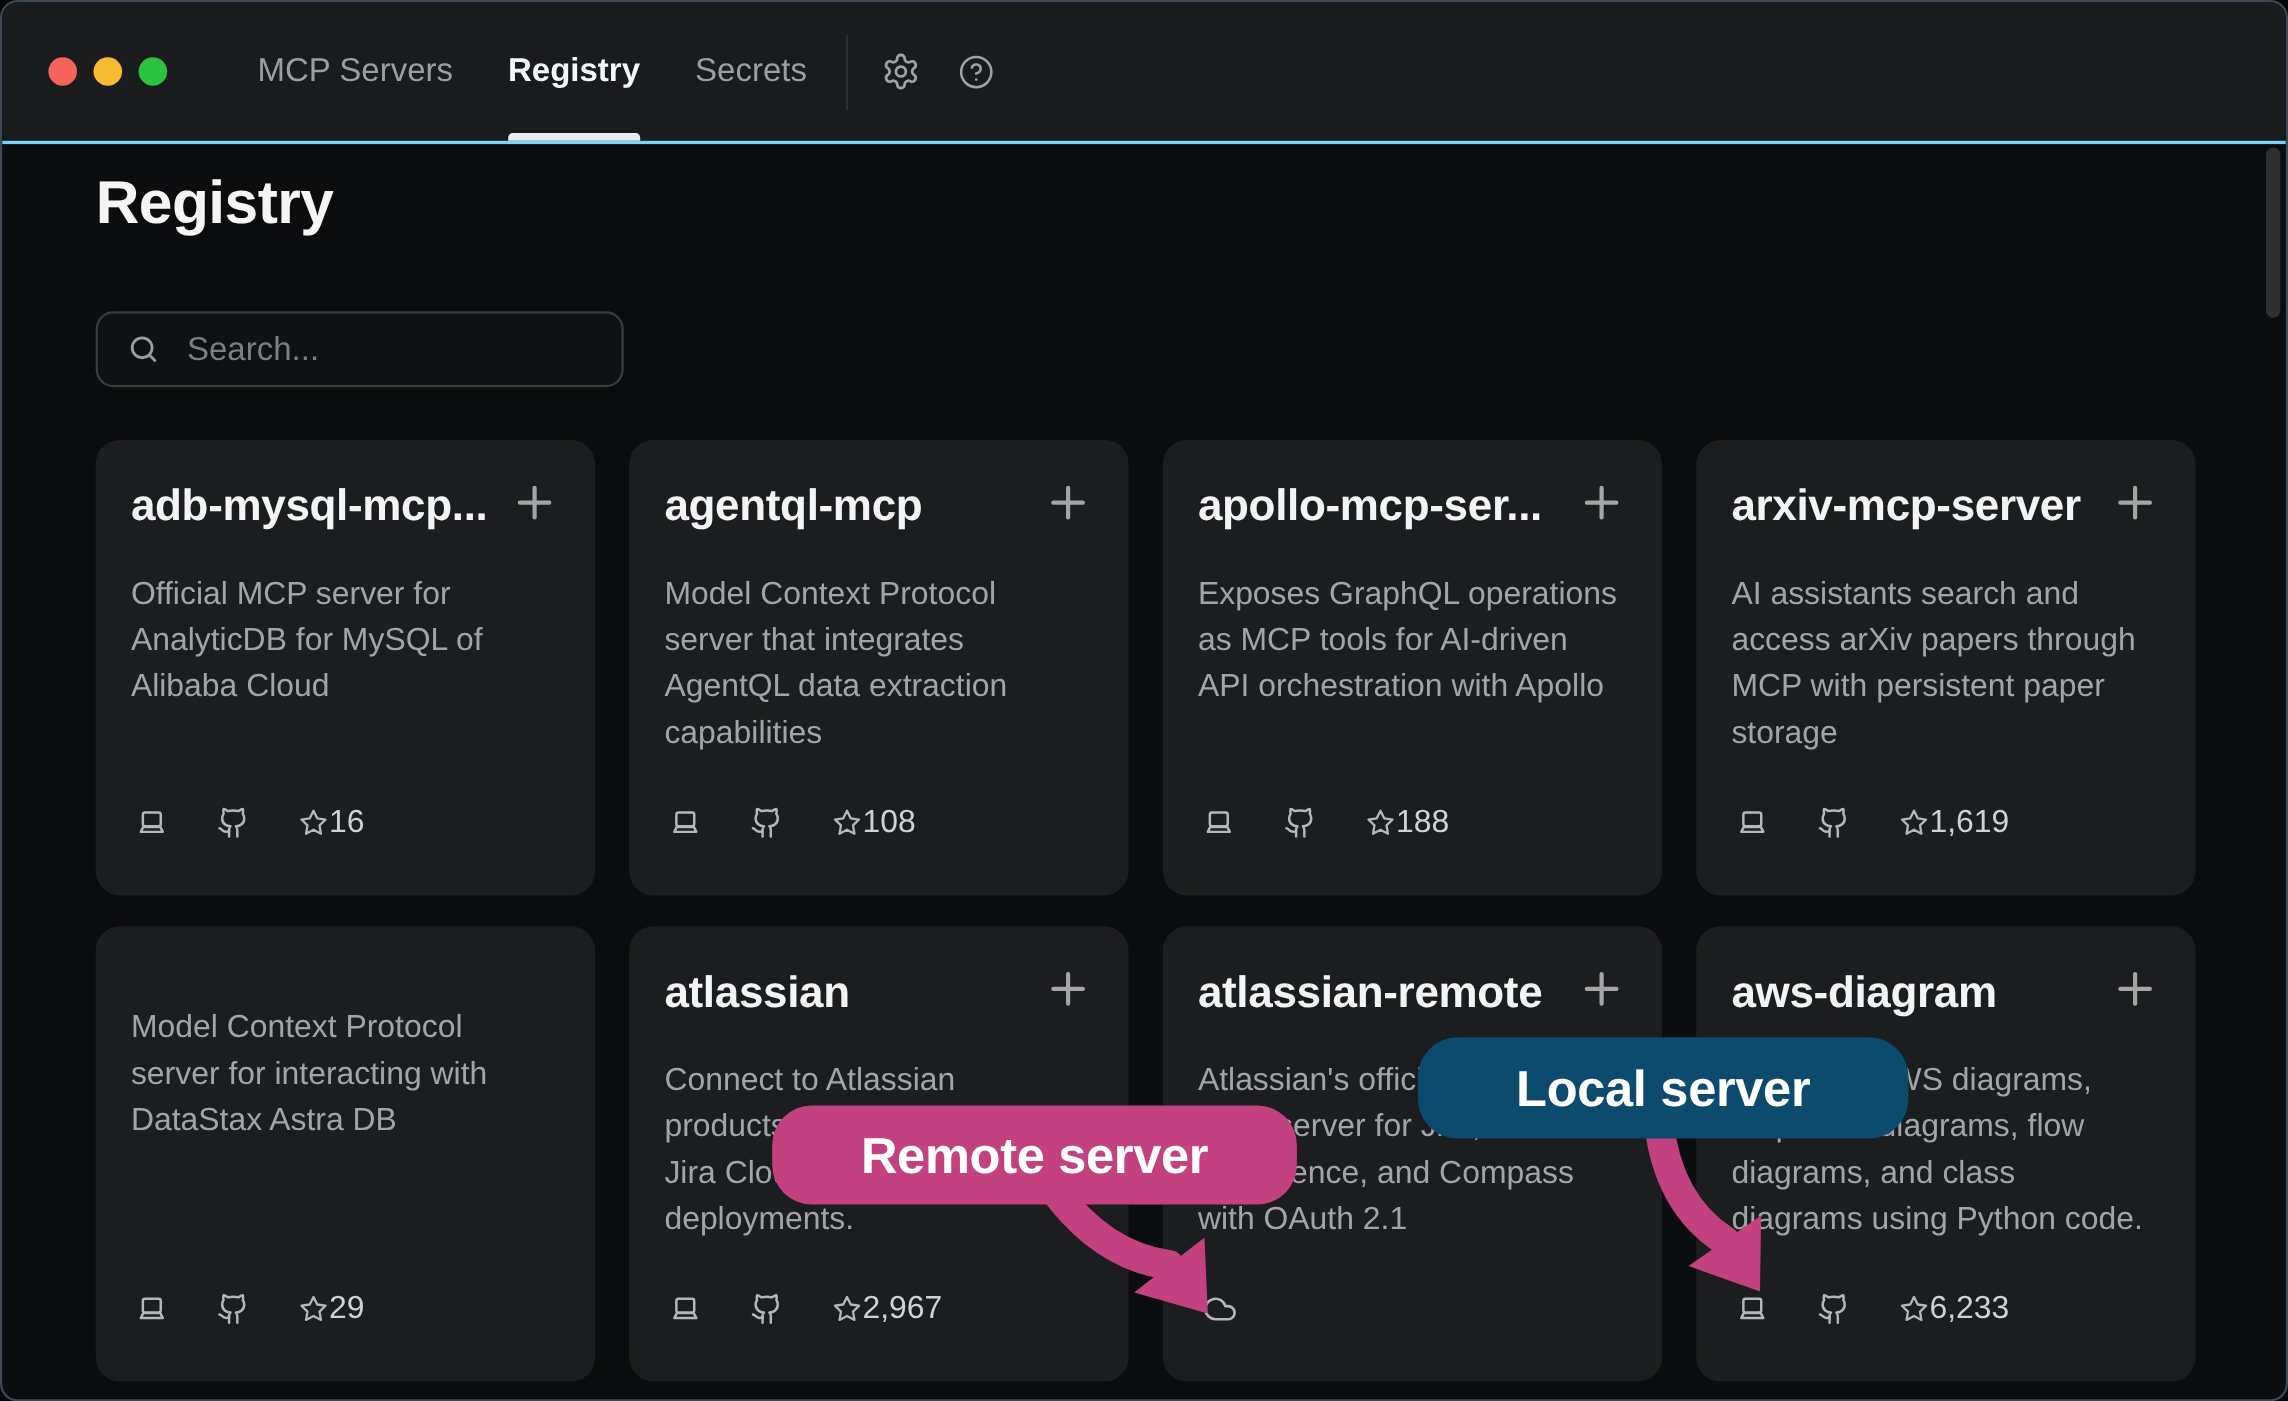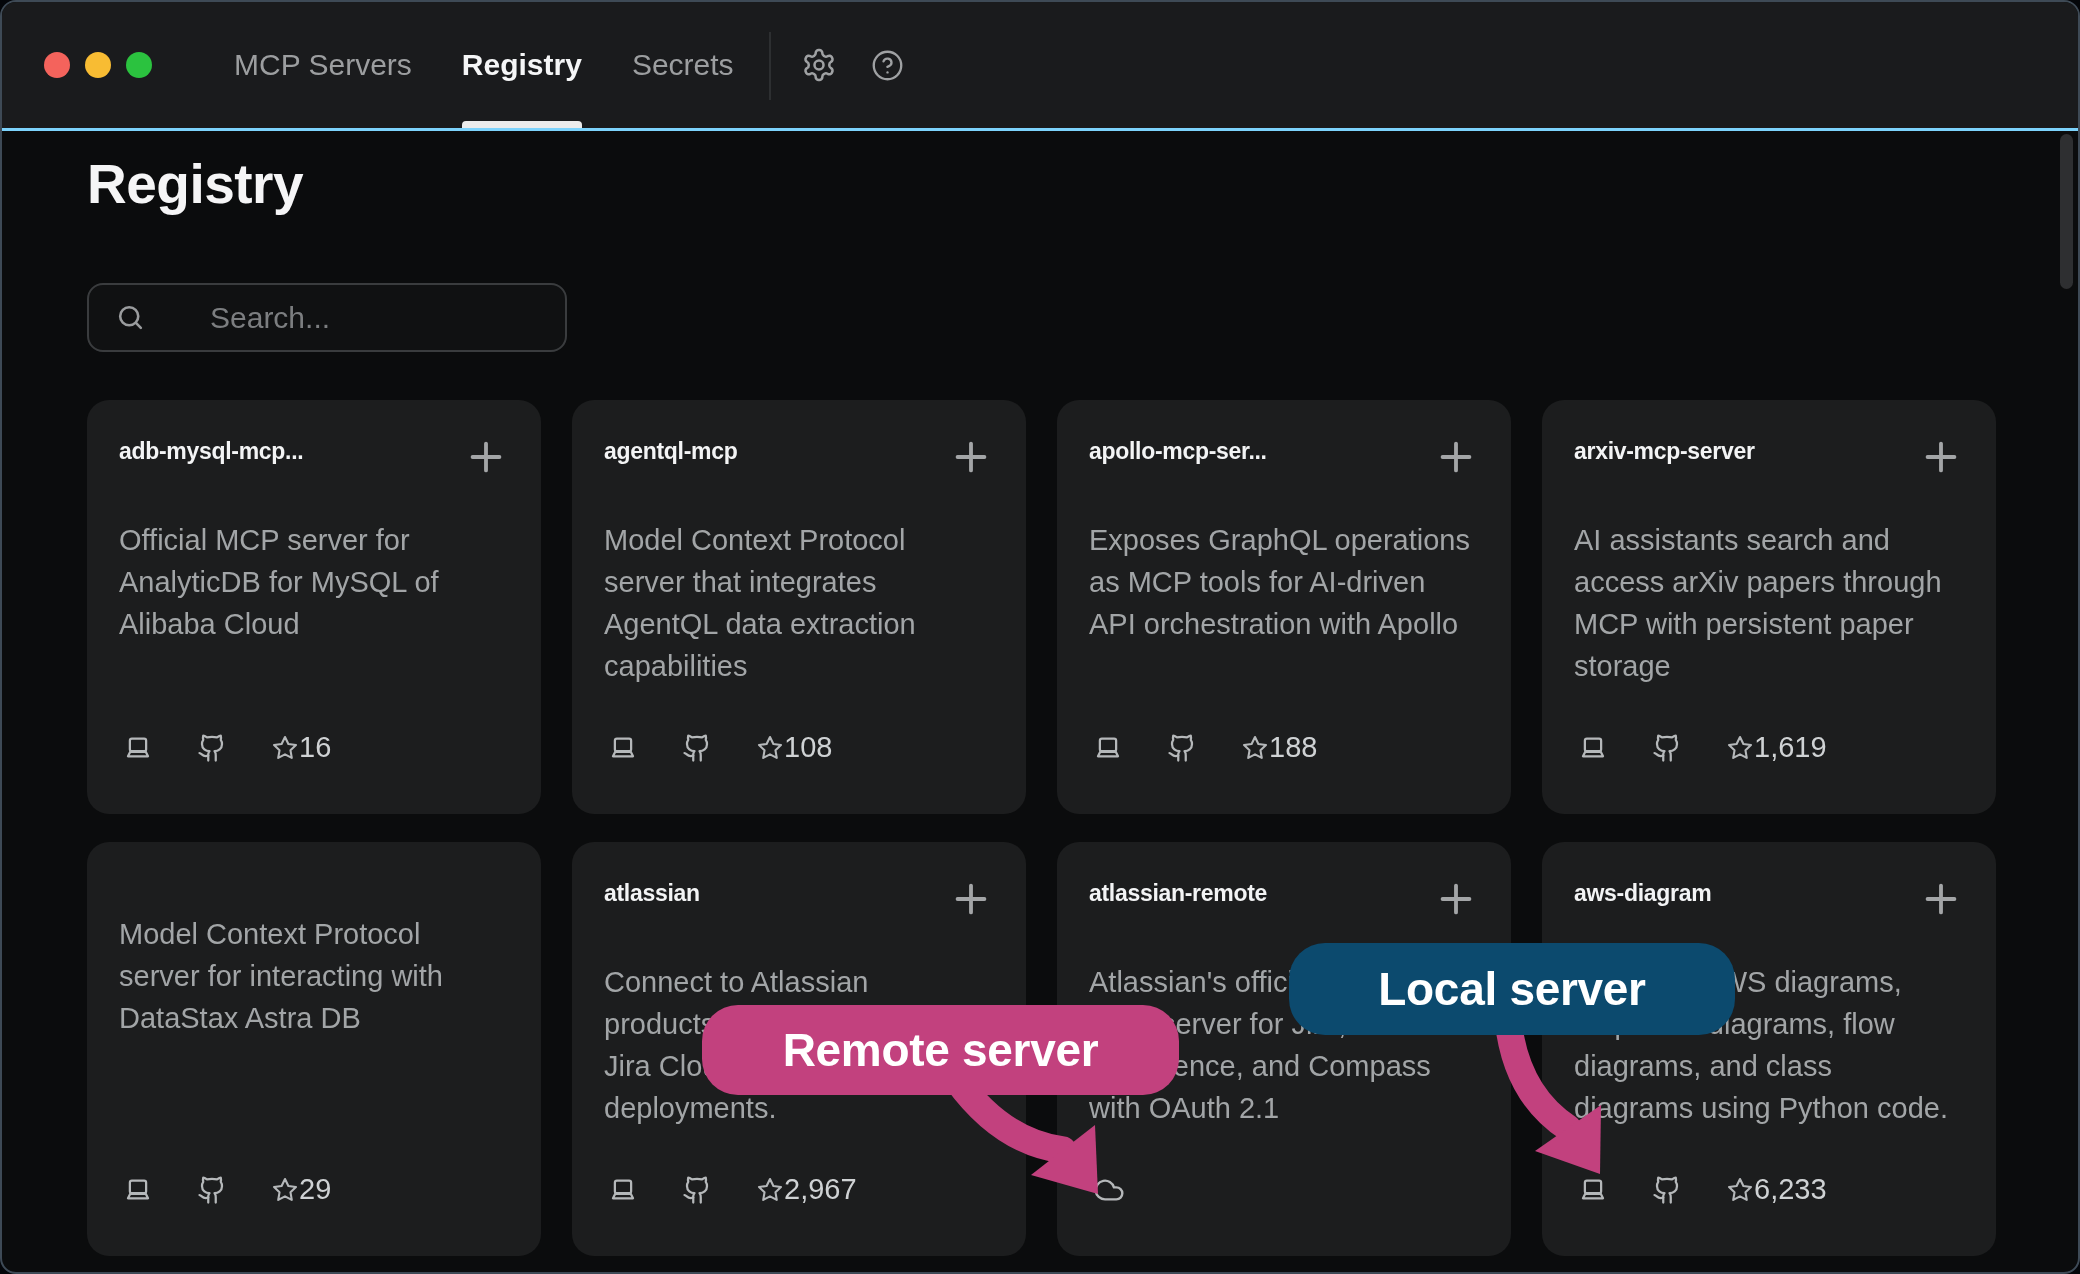--- a/index.html
+++ b/index.html
@@ -14,29 +14,29 @@
   .tab{height:100%;display:flex;align-items:center;font-size:30px;color:#9c9ea0;position:relative;}
   .tab.active{color:#f5f6f7;font-weight:700;}
   .tab.active::after{content:"";position:absolute;left:0;right:0;bottom:0;height:7px;background:#ececec;border-radius:4px 4px 0 0;}
   .tb-divider{position:absolute;left:767px;top:30px;width:2px;height:68px;background:#2d2f31;}
   .tb-btn{position:absolute;background:none;border:none;padding:0;color:#9fa1a3;display:flex;}
   #settings-btn{left:799px;top:45px;}
   #help-btn{left:869px;top:47px;}
   
   .page-title{position:absolute;left:85px;top:150px;margin:0;font-size:55px;font-weight:700;color:#f5f5f6;letter-spacing:-0.5px;}
   .search{position:absolute;left:85px;top:281px;width:480px;height:69px;box-sizing:border-box;
-    border:2px solid #3a3c3e;border-radius:16px;background:#101112;display:flex;align-items:center;padding:0 20px 0 26px;gap:40px;}
+    border:2px solid #3a3c3e;border-radius:16px;background:#101112;display:flex;align-items:center;padding:0 20px 0 26px;}
   .search .sicon{color:#9a9c9e;display:flex;margin-right:22px;}
   .search input{flex:1;min-width:0;background:transparent;border:none;outline:none;color:#e8e8e8;font-size:30px;}
   .search input::placeholder{color:#7c7e80;}
   
   .grid{position:absolute;left:85px;top:398px;display:grid;grid-template-columns:repeat(4,454px);column-gap:31px;row-gap:28px;}
   .card{width:454px;height:414px;box-sizing:border-box;background:#1c1d1e;border-radius:22px;padding:34px 32px;position:relative;}
   .card-head{display:flex;justify-content:space-between;align-items:flex-start;height:48px;}
-  .card-title{margin:4px 0 0 0;font-size:23px;font-weight:700;color:#f3f4f5;letter-spacing:-0.3px;white-space:nowrap;overflow:hidden;max-width:342px;}
+  .card-title{margin:4px 0 0 0;font-size:40px;font-weight:700;color:#f3f4f5;letter-spacing:-0.3px;white-space:nowrap;overflow:hidden;max-width:342px;}
   .add-btn{background:none;border:none;padding:0;margin:0;color:#a3a5a7;display:flex;}
   .card-desc{margin-top:37px;font-size:29px;line-height:42px;color:#a2a5a7;}
   .card-desc div{white-space:nowrap;}
   .card-foot{position:absolute;left:36px;bottom:50px;display:flex;align-items:center;gap:44px;color:#b5b8ba;}
   .foot-icon{display:flex;}
   .stars{display:flex;align-items:center;}
   .count{font-size:29px;color:#cfd2d4;}
   
   .arrows{position:absolute;inset:0;z-index:25;pointer-events:none;}
   .pill{position:absolute;z-index:30;color:#fff;font-weight:700;font-size:46px;letter-spacing:-0.3px;

